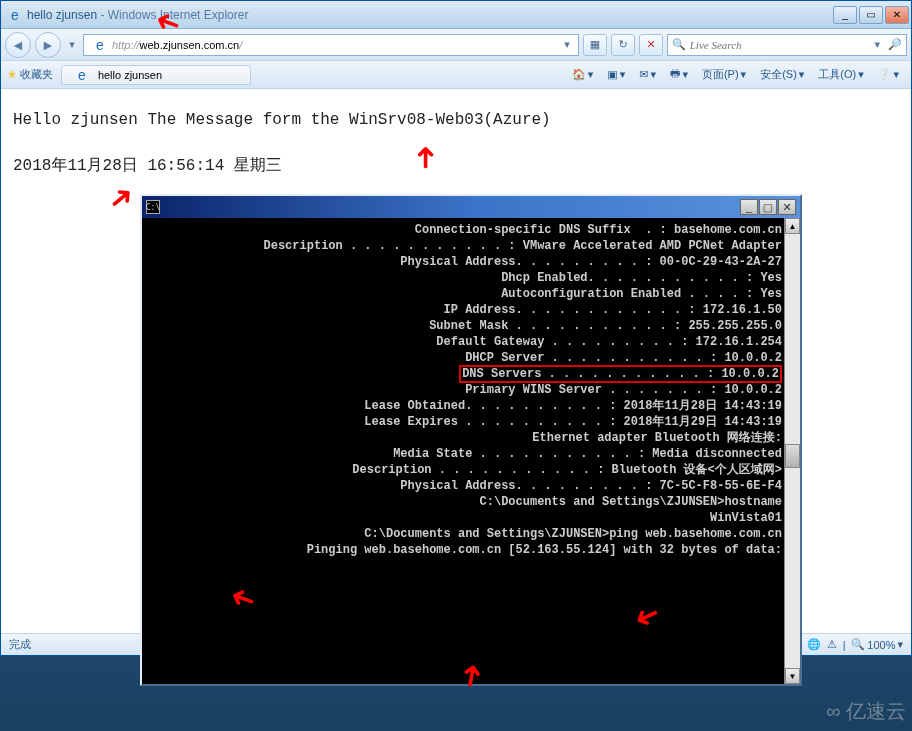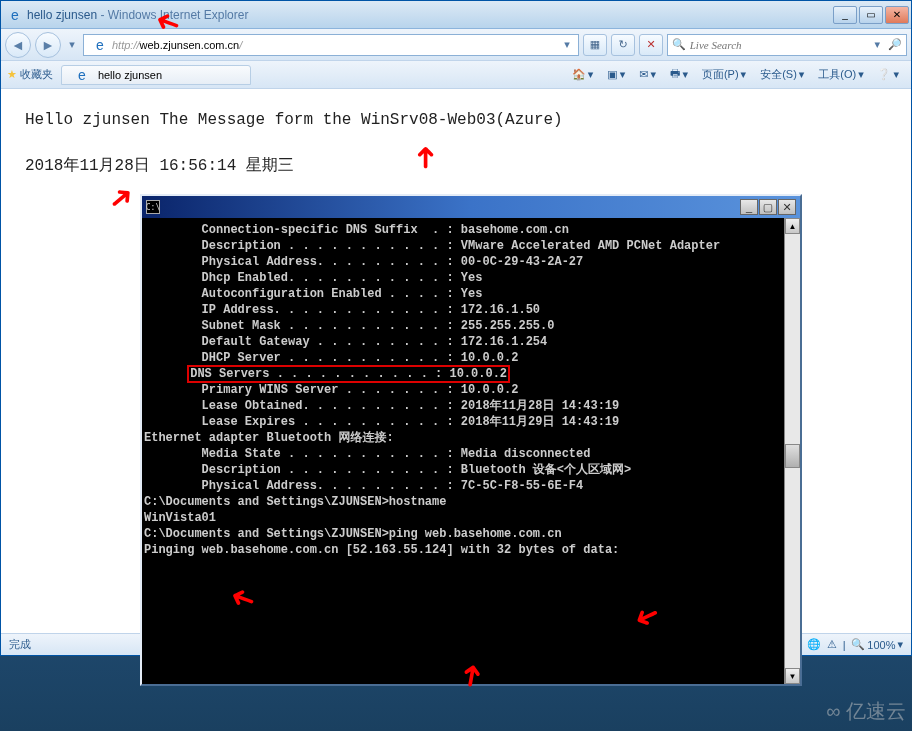--- a/index.html
+++ b/index.html
@@ -23,37 +23,37 @@
 .addr .sel { color: #999; font-style: italic; }
 .dropdown-arr { width: 14px; display: inline-flex; justify-content: center; color: #547aa5; cursor: pointer; }
 .search { width: 240px; height: 22px; background: #fff; border: 1px solid #8bb0d6; display: flex; align-items: center; padding: 0 4px; gap: 4px; }
 .search input { border: none; outline: none; flex: 1; font: 11px Tahoma; color: #888; font-style: italic; }
 .favbar { height: 28px; background: linear-gradient(#eef4fb,#d7e6f5); display: flex; align-items: center; padding: 0 6px; gap: 8px; border-bottom: 1px solid #c0d4ea; }
 .fav-lbl { display: flex; align-items: center; gap: 3px; color: #2a5a8c; }
 .tab { height: 20px; background: linear-gradient(#f9fbfd,#e7eef6); border: 1px solid #b7cee5; border-radius: 3px 3px 0 0; padding: 0 8px; display: flex; align-items: center; gap: 4px; min-width: 190px; }
 .toolbar-right { margin-left: auto; display: flex; align-items: center; gap: 2px; }
 .tool { padding: 2px 6px; display: flex; align-items: center; gap: 2px; color: #2a5a8c; cursor: pointer; border-radius: 2px; }
 .content { flex: 1; background: #fff; padding: 18px 12px; font: 16px "Courier New", monospace; color: #222; overflow: hidden; }
-.content p { margin: 4px 12px; }
+.content p { margin: 4px 0; }
 .statusbar { height: 22px; background: linear-gradient(#eef4fb,#d7e6f5); border-top: 1px solid #c0d4ea; display: flex; align-items: center; padding: 0 8px; gap: 8px; font-size: 11px; color: #2a5a8c; }
 .statusbar .right { margin-left: auto; display: flex; align-items: center; gap: 6px; }
 .zoom { display: flex; align-items: center; gap: 2px; }
 .arrow { position: absolute; color: red; font-size: 30px; z-index: 50; pointer-events: none; }
 .cmd-window { position: absolute; top: 194px; left: 140px; width: 662px; height: 492px; background: #000; border-top: 2px solid #e4ecf7; border-left: 2px solid #e4ecf7; border-right: 2px solid #4a6d94; border-bottom: 2px solid #4a6d94; display: flex; flex-direction: column; z-index: 20; }
 .cmd-title { height: 22px; background: linear-gradient(to right, #0a246a 0%, #3b73c8 50%, #5a93dc 100%); display: flex; align-items: center; padding: 0 4px; color: #fff; font-size: 12px; }
 .cmd-ico { width: 14px; height: 14px; background: #000; border: 1px solid #aaa; margin-right: 5px; display: inline-flex; align-items: center; justify-content: center; font: 8px monospace; color: #ccc; }
 .cmd-title .btns { margin-left: auto; display: flex; gap: 1px; }
 .cb { width: 18px; height: 16px; background: linear-gradient(#e8e8e8,#c0c0c0); border: 1px solid #666; display: flex; align-items: center; justify-content: center; font-size: 11px; color: #333; cursor: pointer; }
 .cmd-body { flex: 1; background: #000; color: #ccc; font: bold 12px "Courier New", monospace; padding: 4px 2px; white-space: pre; overflow: hidden; position: relative; line-height: 16px; }
 .cmd-body .hl { border: 2px solid #d00; display: inline; padding: 0 1px; }
 .scrollbar-v { width: 16px; background: #e8e8e8; border-left: 1px solid #888; display: flex; flex-direction: column; }
 .sb-btn { height: 16px; background: linear-gradient(#f0f0f0,#c8c8c8); border: 1px solid #888; display: flex; align-items: center; justify-content: center; font-size: 8px; cursor: pointer; }
 .sb-thumb { height: 24px; background: linear-gradient(#e0e0e0,#b0b0b0); border: 1px solid #888; margin-top: 210px; }
 .sb-track { flex: 1; }
-.cmd-main { flex: 1; display: flex; }
+.cmd-main { flex: 1; display: flex; text-align: right; }
 </style>
 </head>
 <body>
 
 <div class="desktop">
   <div class="watermark-cloud">∞ 亿速云</div>
 
   <div class="ie-window">
     <div class="titlebar">
       <span class="title-icon">e</span>

